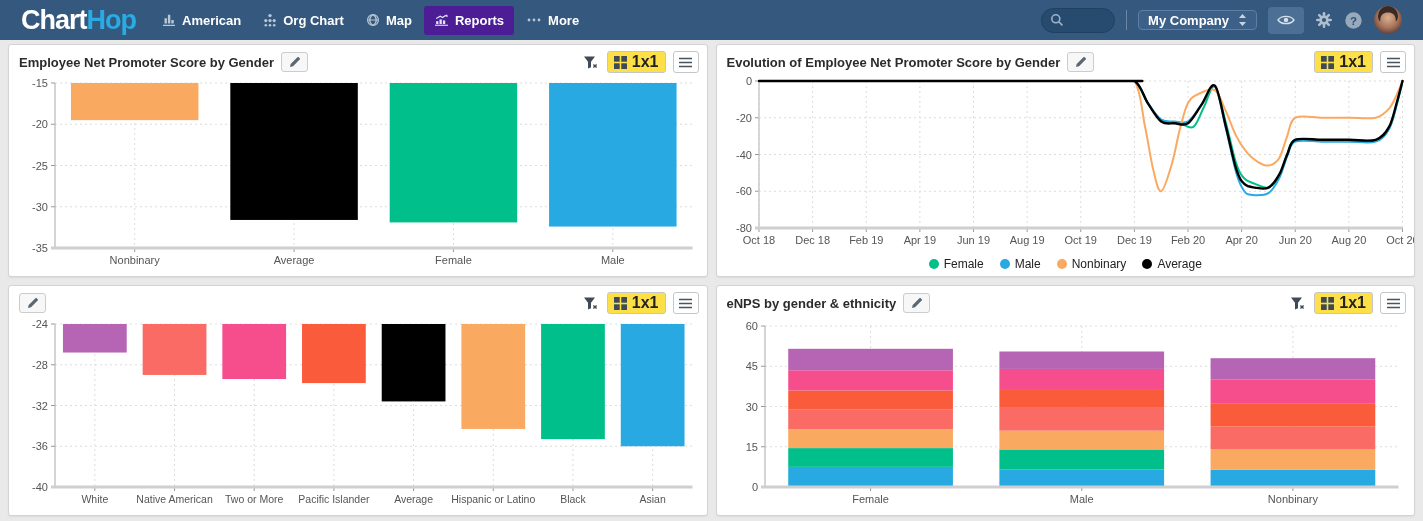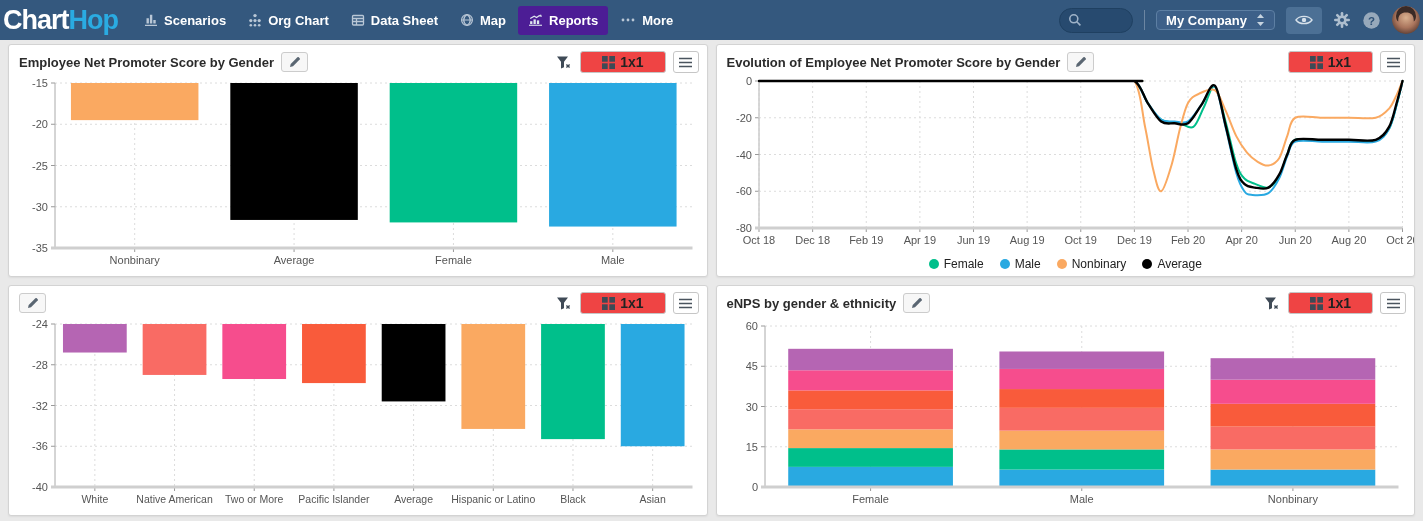--- a/index.html
+++ b/index.html
@@ -1,19 +1,19 @@
 <!DOCTYPE html>
 <html><head>
 <meta charset="utf-8">
 <style>
 *{box-sizing:border-box;margin:0;padding:0}
 html,body{width:1423px;height:521px;overflow:hidden}
 body{font-family:"Liberation Sans",sans-serif;background:#e9e9e9}
 button{font-family:inherit}
-.topnav{height:40px;background:#34587e;display:flex;align-items:center;padding:0 3px}
+.topnav{height:40px;background:#34587e;display:flex;align-items:center;padding:0 21px}
 .logo{font-size:27px;font-weight:bold;letter-spacing:-1px;line-height:1;margin-right:16px;cursor:pointer}
 .logo .p1{color:#fff}.logo .p2{color:#2aabe2}
 .nav-items{display:flex;align-items:center;gap:2px}
 .nav-item{display:flex;align-items:center;gap:6px;color:#fff;font-size:13px;font-weight:700;padding:7px 10px;border-radius:3px;cursor:pointer;white-space:nowrap}
 .nav-item.active{background:#4c1d95}
 .nav-item svg{display:block}
 .nav-right{margin-left:auto;display:flex;align-items:center;gap:11px}
 .search-pill{width:74px;height:25px;border-radius:13px;background:#274a6f;border:1px solid #1f4061;display:flex;align-items:center;padding:0 8px;gap:4px}
 .search-pill input{width:38px;background:transparent;border:none;outline:none;color:#fff;font-size:12px}
 .nav-divider{width:1px;height:20px;background:rgba(255,255,255,.28)}
@@ -21,63 +21,54 @@
 .eye-btn{width:36px;height:27px;background:#4c7095;border:none;border-radius:4px;display:flex;align-items:center;justify-content:center;cursor:pointer}
 .icon-plain{background:none;border:none;display:flex;align-items:center;justify-content:center;cursor:pointer}
 .avatar{width:28px;height:28px;border-radius:50%;overflow:hidden;cursor:pointer;flex:none}
 .grid{display:grid;grid-template-columns:1fr 1fr;grid-template-rows:233px 231px;gap:8px;padding:4px 8px 5px}
 .panel{background:#fff;border:1px solid #d3d3d3;border-radius:3px;box-shadow:0 1px 2px rgba(0,0,0,.06);display:flex;flex-direction:column;min-height:0;overflow:hidden}
 .phead{display:flex;align-items:center;gap:7px;padding:6px 8px 2px 10px}
 .ptitle{font-size:13px;font-weight:700;color:#2b2b2b;white-space:nowrap}
 .edit-btn{width:27px;height:20px;border:1px solid #ccc;border-radius:3px;background:#f7f7f7;display:flex;align-items:center;justify-content:center;cursor:pointer}
 .ptools{margin-left:auto;display:flex;align-items:center;gap:7px}
 .funnel-btn{background:none;border:none;cursor:pointer;display:flex;padding:1px}
-.tbtn{display:flex;align-items:center;gap:5px;height:22px;padding:0 21px;background:#ef4444;border:1px solid #c6c6c6;border-radius:3px;font-size:14px;font-weight:700;color:#222;cursor:pointer}
+.tbtn{display:flex;align-items:center;gap:5px;height:22px;padding:0 6px;background:#fde047;border:1px solid #c6c6c6;border-radius:3px;font-size:16px;font-weight:700;color:#222;cursor:pointer}
 .menu-btn{width:26px;height:22px;background:#fff;border:1px solid #c6c6c6;border-radius:3px;display:flex;align-items:center;justify-content:center;cursor:pointer}
 .pbody{flex:1;min-height:0;position:relative;display:flex;flex-direction:column}
 .pbody svg.chart{flex:1;min-height:0;width:100%;display:block}
 svg text{font-family:"Liberation Sans",sans-serif}
 .legend{height:24px;display:flex;align-items:center;justify-content:center;gap:16px}
 .legend-item{display:flex;align-items:center;gap:5px;font-size:12px;color:#222}
 .legend-dot{width:10px;height:10px;border-radius:50%;display:inline-block}
 </style>
 </head>
 <body>
 
 <nav class="topnav">
   <div class="logo"><span class="p1">Chart</span><span class="p2">Hop</span></div>
   <div class="nav-items">
     <div class="nav-item">
       <svg width="14" height="14" viewBox="0 0 14 14">
           <path fill="#b9c7d6" d="M1 13h12v-1.2H1zM2.5 10.6h2.4V5.2H2.5zM5.9 10.6h2.4V1.8H5.9zM9.3 10.6h2.4V7H9.3z"></path>
         </svg>
-      <span>Scenarios</span>
+      <span>American</span>
     </div>
     <div class="nav-item">
       <svg width="14" height="14" viewBox="0 0 14 14">
           <g fill="#b9c7d6">
             <circle cx="7" cy="2.6" r="1.7"></circle>
             <circle cx="2.8" cy="7.6" r="1.6"></circle>
             <circle cx="7" cy="7.6" r="1.6"></circle>
             <circle cx="11.2" cy="7.6" r="1.6"></circle>
             <circle cx="2.8" cy="12.2" r="1.3"></circle>
             <circle cx="7" cy="12.2" r="1.3"></circle>
             <circle cx="11.2" cy="12.2" r="1.3"></circle>
           </g>
         </svg>
       <span>Org Chart</span>
-    </div>
-    <div class="nav-item">
-      <svg width="14" height="14" viewBox="0 0 14 14">
-          <g fill="none" stroke="#b9c7d6" stroke-width="1.3">
-            <rect x="1.5" y="2.5" width="11" height="9.5" rx="1"></rect>
-            <path d="M1.5 5.5h11M1.5 8.5h11M5.5 5.5v6.5"></path>
-          </g>
-        </svg>
-      <span>Data Sheet</span>
     </div>
     <div class="nav-item">
       <svg width="14" height="14" viewBox="0 0 14 14">
           <g fill="none" stroke="#b9c7d6" stroke-width="1.2">
             <circle cx="7" cy="7" r="5.4"></circle>
             <path d="M1.6 7h10.8M7 1.6c-4.4 3-4.4 7.8 0 10.8M7 1.6c4.4 3 4.4 7.8 0 10.8"></path>
           </g>
         </svg>
       <span>Map</span>
     </div>

